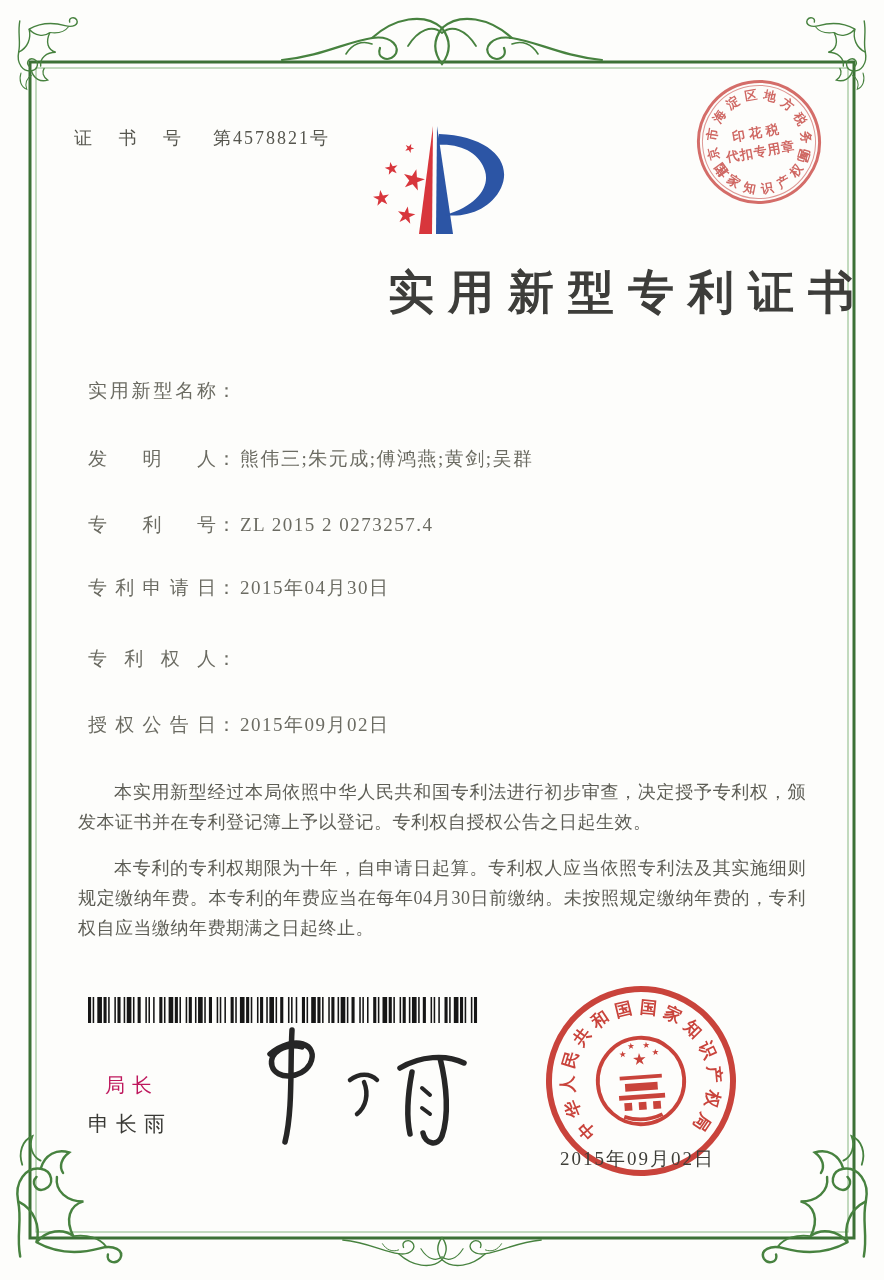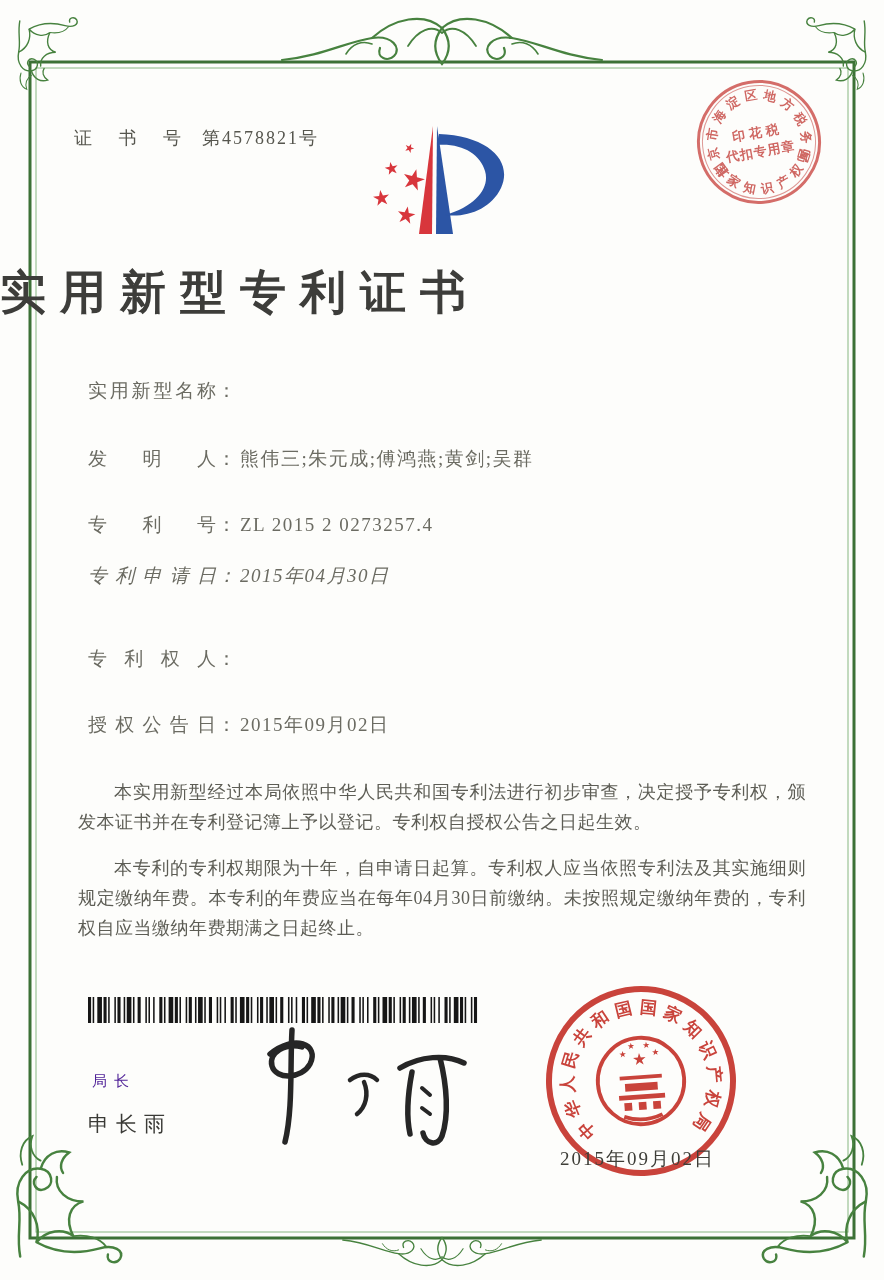--- a/index.html
+++ b/index.html
@@ -6,54 +6,54 @@
   body{width:884px;height:1280px;background:#ffffff;}
   .page{
     position:relative;width:884px;height:1280px;overflow:hidden;
     background:#fdfdfb;
     font-family:"Liberation Serif","DejaVu Serif",serif;
   }
   
   .frame-svg{position:absolute;left:0;top:0;width:884px;height:1280px;pointer-events:none;}
   
   .cert-no{position:absolute;left:74px;top:126px;font-size:18px;color:#56564e;white-space:nowrap;}
-  .cert-no .lbl{letter-spacing:11px;margin-right:10px;}
+  .cert-no .lbl{letter-spacing:11px;margin-right:21px;}
   .cert-no .val{letter-spacing:2px;}
   
   .logo{position:absolute;left:338px;top:112px;width:240px;height:150px;}
   .logo .star{position:absolute;color:#d8363c;line-height:1;}
   
   .tax-stamp{position:absolute;left:697px;top:80px;width:124px;height:124px;transform:rotate(-10deg);opacity:.88;}
   .tax-stamp .ring{position:absolute;inset:0;border:3px solid #cf5a55;border-radius:50%;}
   .tax-stamp .ring2{position:absolute;inset:5px;border:1px solid #d98a86;border-radius:50%;}
   .tax-stamp .cline{position:absolute;width:100%;text-align:center;color:#c9534e;font-weight:bold;}
   .tax-stamp .cline1{top:44px;font-size:13px;letter-spacing:4px;}
   .tax-stamp .cline2{top:63px;font-size:13px;letter-spacing:1px;}
   .tax-arc .arc-char{font-size:12.5px;color:#c9534e;font-weight:bold;}
   
   .arc-box{position:absolute;inset:0;}
   .arc-char{position:absolute;left:50%;top:50%;width:22px;height:22px;margin:-11px 0 0 -11px;
     display:flex;align-items:center;justify-content:center;}
   
-  .title{position:absolute;left:0;top:262px;width:868px;text-align:left;
+  .title{position:absolute;left:0;top:262px;width:868px;text-align:right;
     font-size:46px;font-weight:700;letter-spacing:14px;color:#3d3d3a;}
   
   .field-row{position:absolute;left:88px;display:flex;align-items:baseline;
     font-size:19px;color:#6b6b62;white-space:nowrap;}
   .flabel{display:inline-block;width:128px;text-align:justify;text-align-last:justify;}
   .fcolon{margin:0 4px 0 1px;}
   .fvalue{letter-spacing:1.5px;}
   
   .body-text{position:absolute;left:62px;top:761px;width:760px;color:#5d5d55;
     font-size:18px;line-height:30px;text-align:justify;}
   .body-text p{margin:16px;text-indent:2em;letter-spacing:0.5px;}
   
   .barcode{position:absolute;left:88px;top:997px;width:392px;height:26px;}
   
-  .sig-title{position:absolute;left:92px;top:1072px;font-size:15px;letter-spacing:7px;color:#4c1d95;}
+  .sig-title{position:absolute;left:105px;top:1072px;font-size:20px;letter-spacing:7px;color:#be185d;}
   .sig-name{position:absolute;left:88px;top:1110px;font-size:21px;letter-spacing:7px;color:#3a3a36;}
   .sig-svg{position:absolute;left:232px;top:1022px;width:260px;height:135px;}
   
   .seal{position:absolute;left:546px;top:986px;width:190px;height:190px;transform:rotate(-4deg);opacity:.92;}
   .seal .ring{position:absolute;inset:0;border:6px solid #c5342b;border-radius:50%;}
   .seal-arc .arc-char{font-size:17px;color:#c5342b;font-weight:bold;}
   .seal .emblem{position:absolute;left:47px;top:47px;width:96px;height:96px;}
   .seal-date{position:absolute;left:560px;top:1146px;font-size:19px;letter-spacing:2px;color:#3e3e38;z-index:5;}
   
   .footer{position:absolute;left:0;top:1196px;width:884px;text-align:center;
@@ -151,21 +151,21 @@
   <div class="field-row" style="top:446px;align-items:center;">
     <span class="flabel">发明人</span>
       <span class="fcolon">：</span>
       <span class="fvalue">熊伟三;朱元成;傅鸿燕;黄剑;吴群</span>
   </div>
   <div class="field-row" style="top:512px;">
     <span class="flabel">专利号</span>
       <span class="fcolon">：</span>
       <span class="fvalue">ZL 2015 2 0273257.4</span>
   </div>
-  <div class="field-row" style="top:563px;font-style:italic;">
+  <div class="field-row" style="top:575px;">
     <span class="flabel">专利申请日</span>
       <span class="fcolon">：</span>
       <span class="fvalue">2015年04月30日</span>
   </div>
   <div class="field-row" style="top:646px;justify-content:space-between;">
     <span class="flabel">专利权人</span>
       <span class="fcolon">：</span>
   </div>
   <div class="field-row" style="top:712px;">
     <span class="flabel">授权公告日</span>

